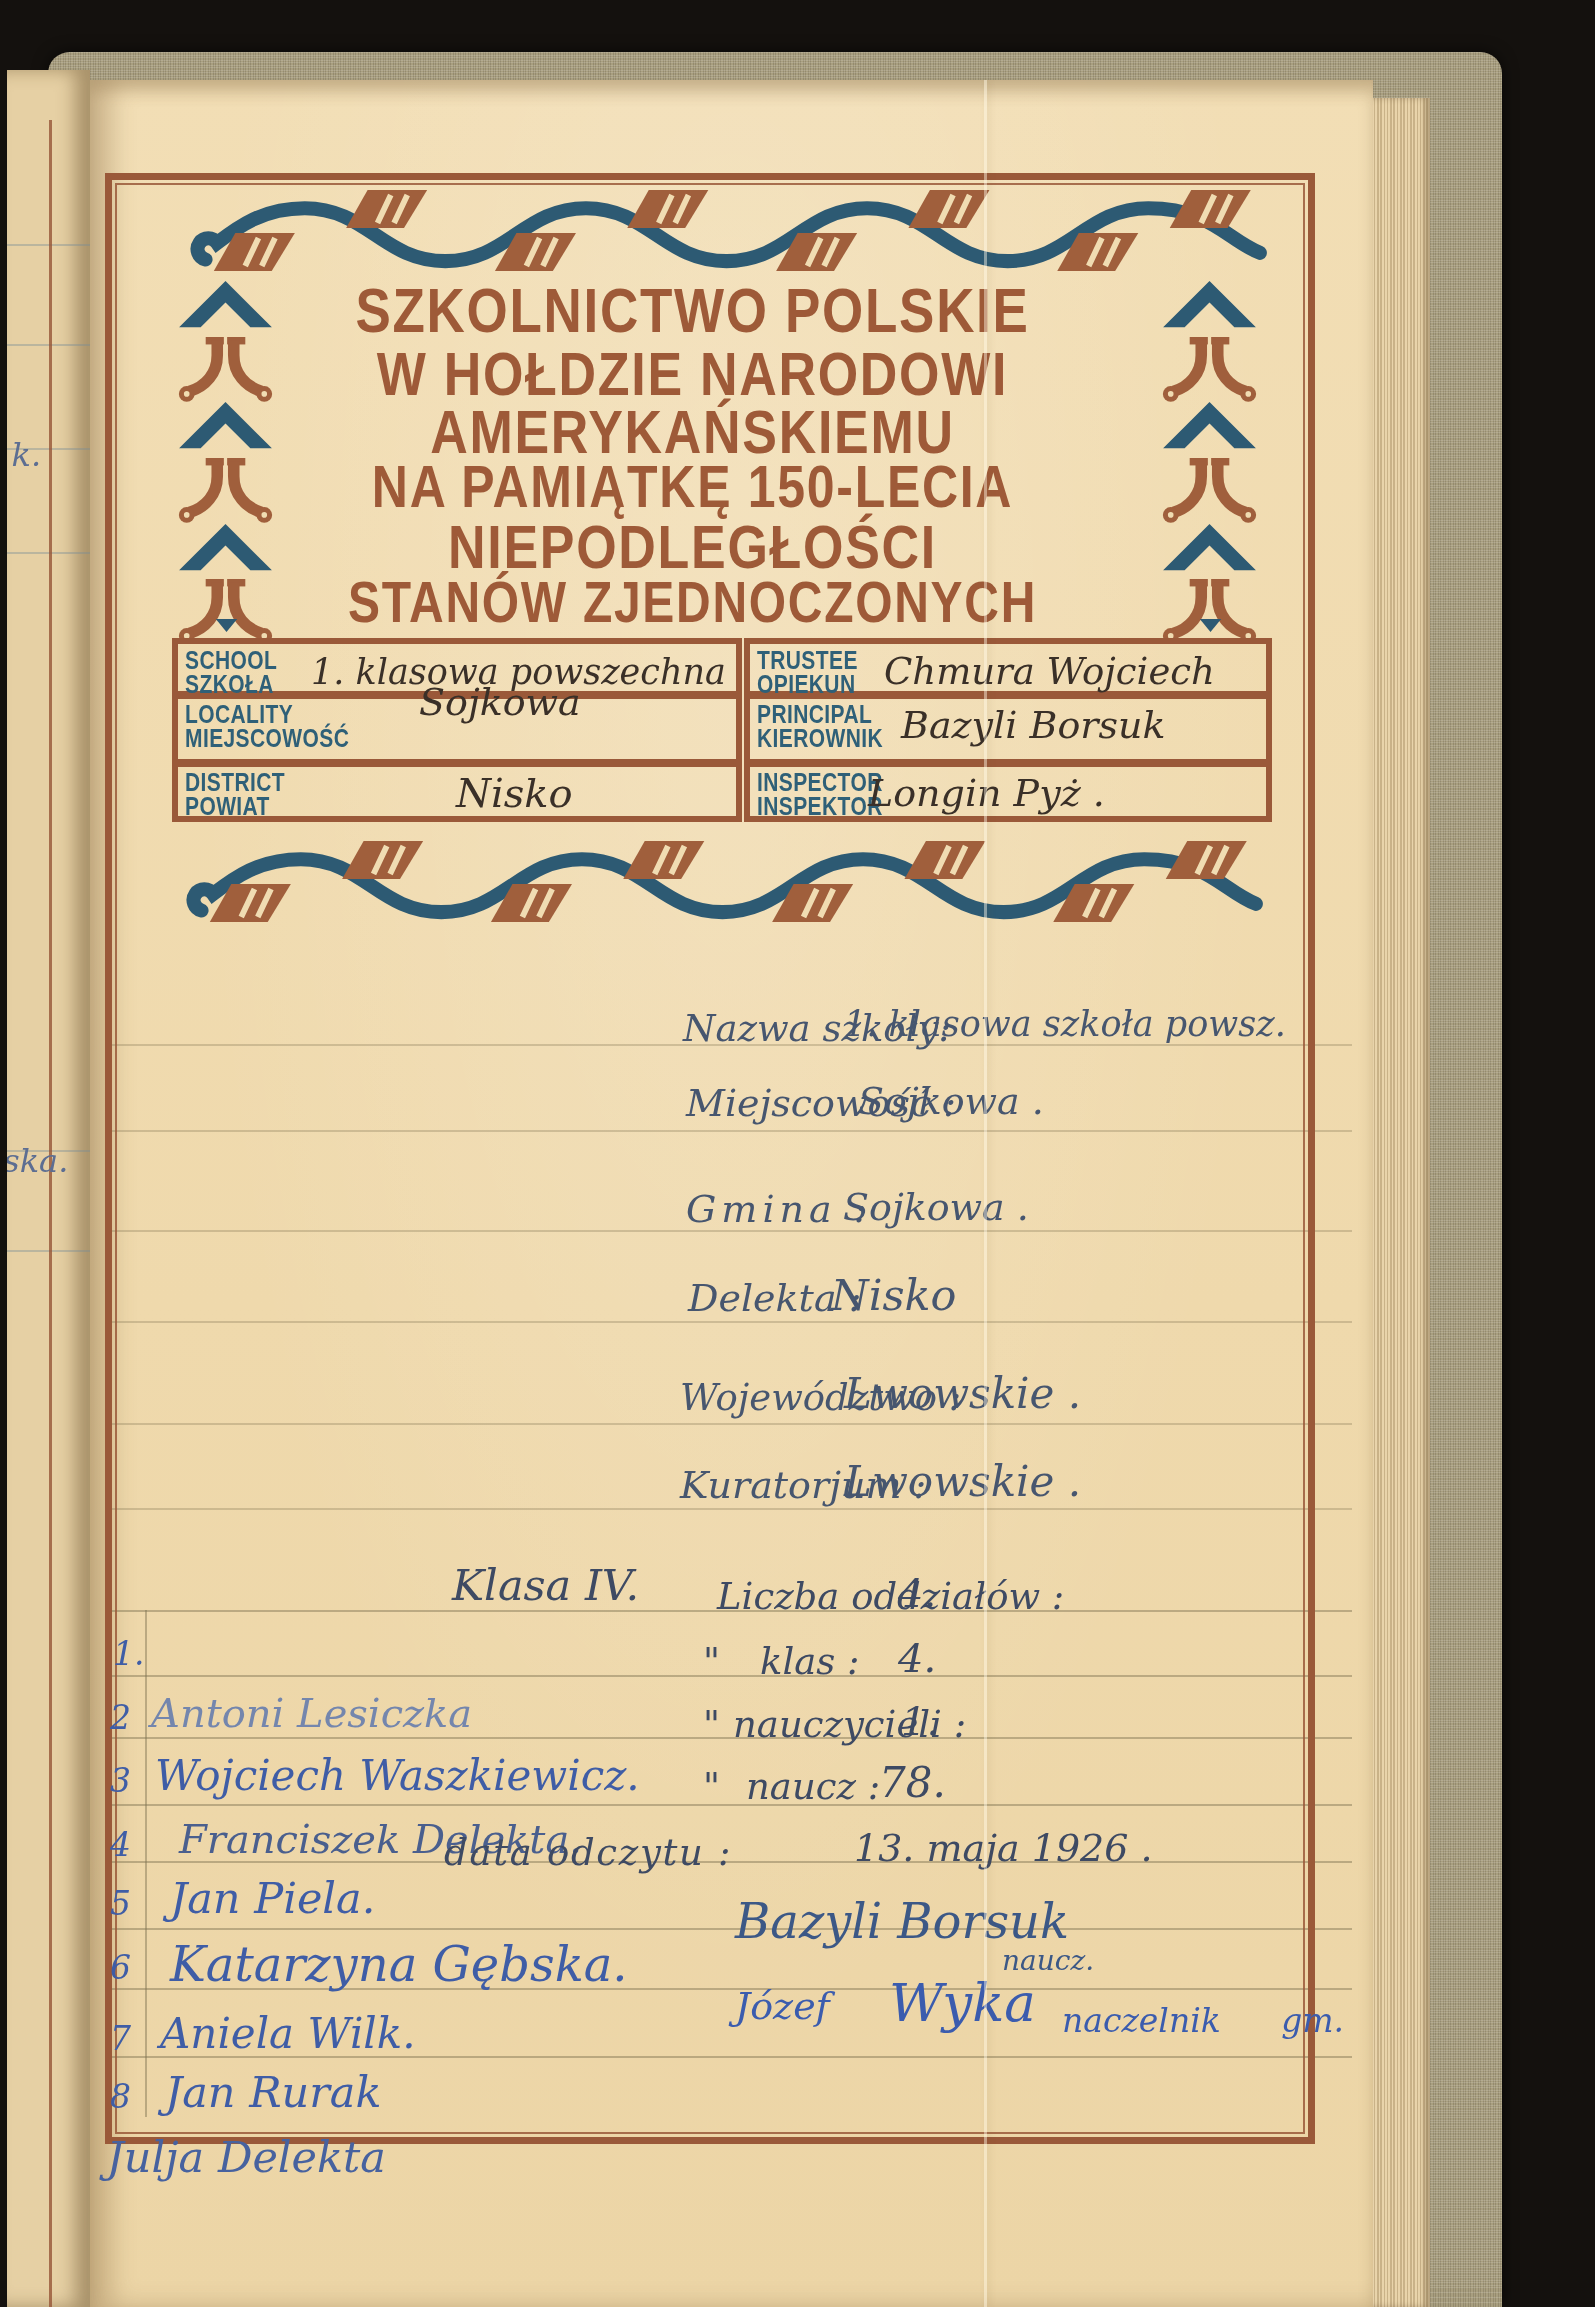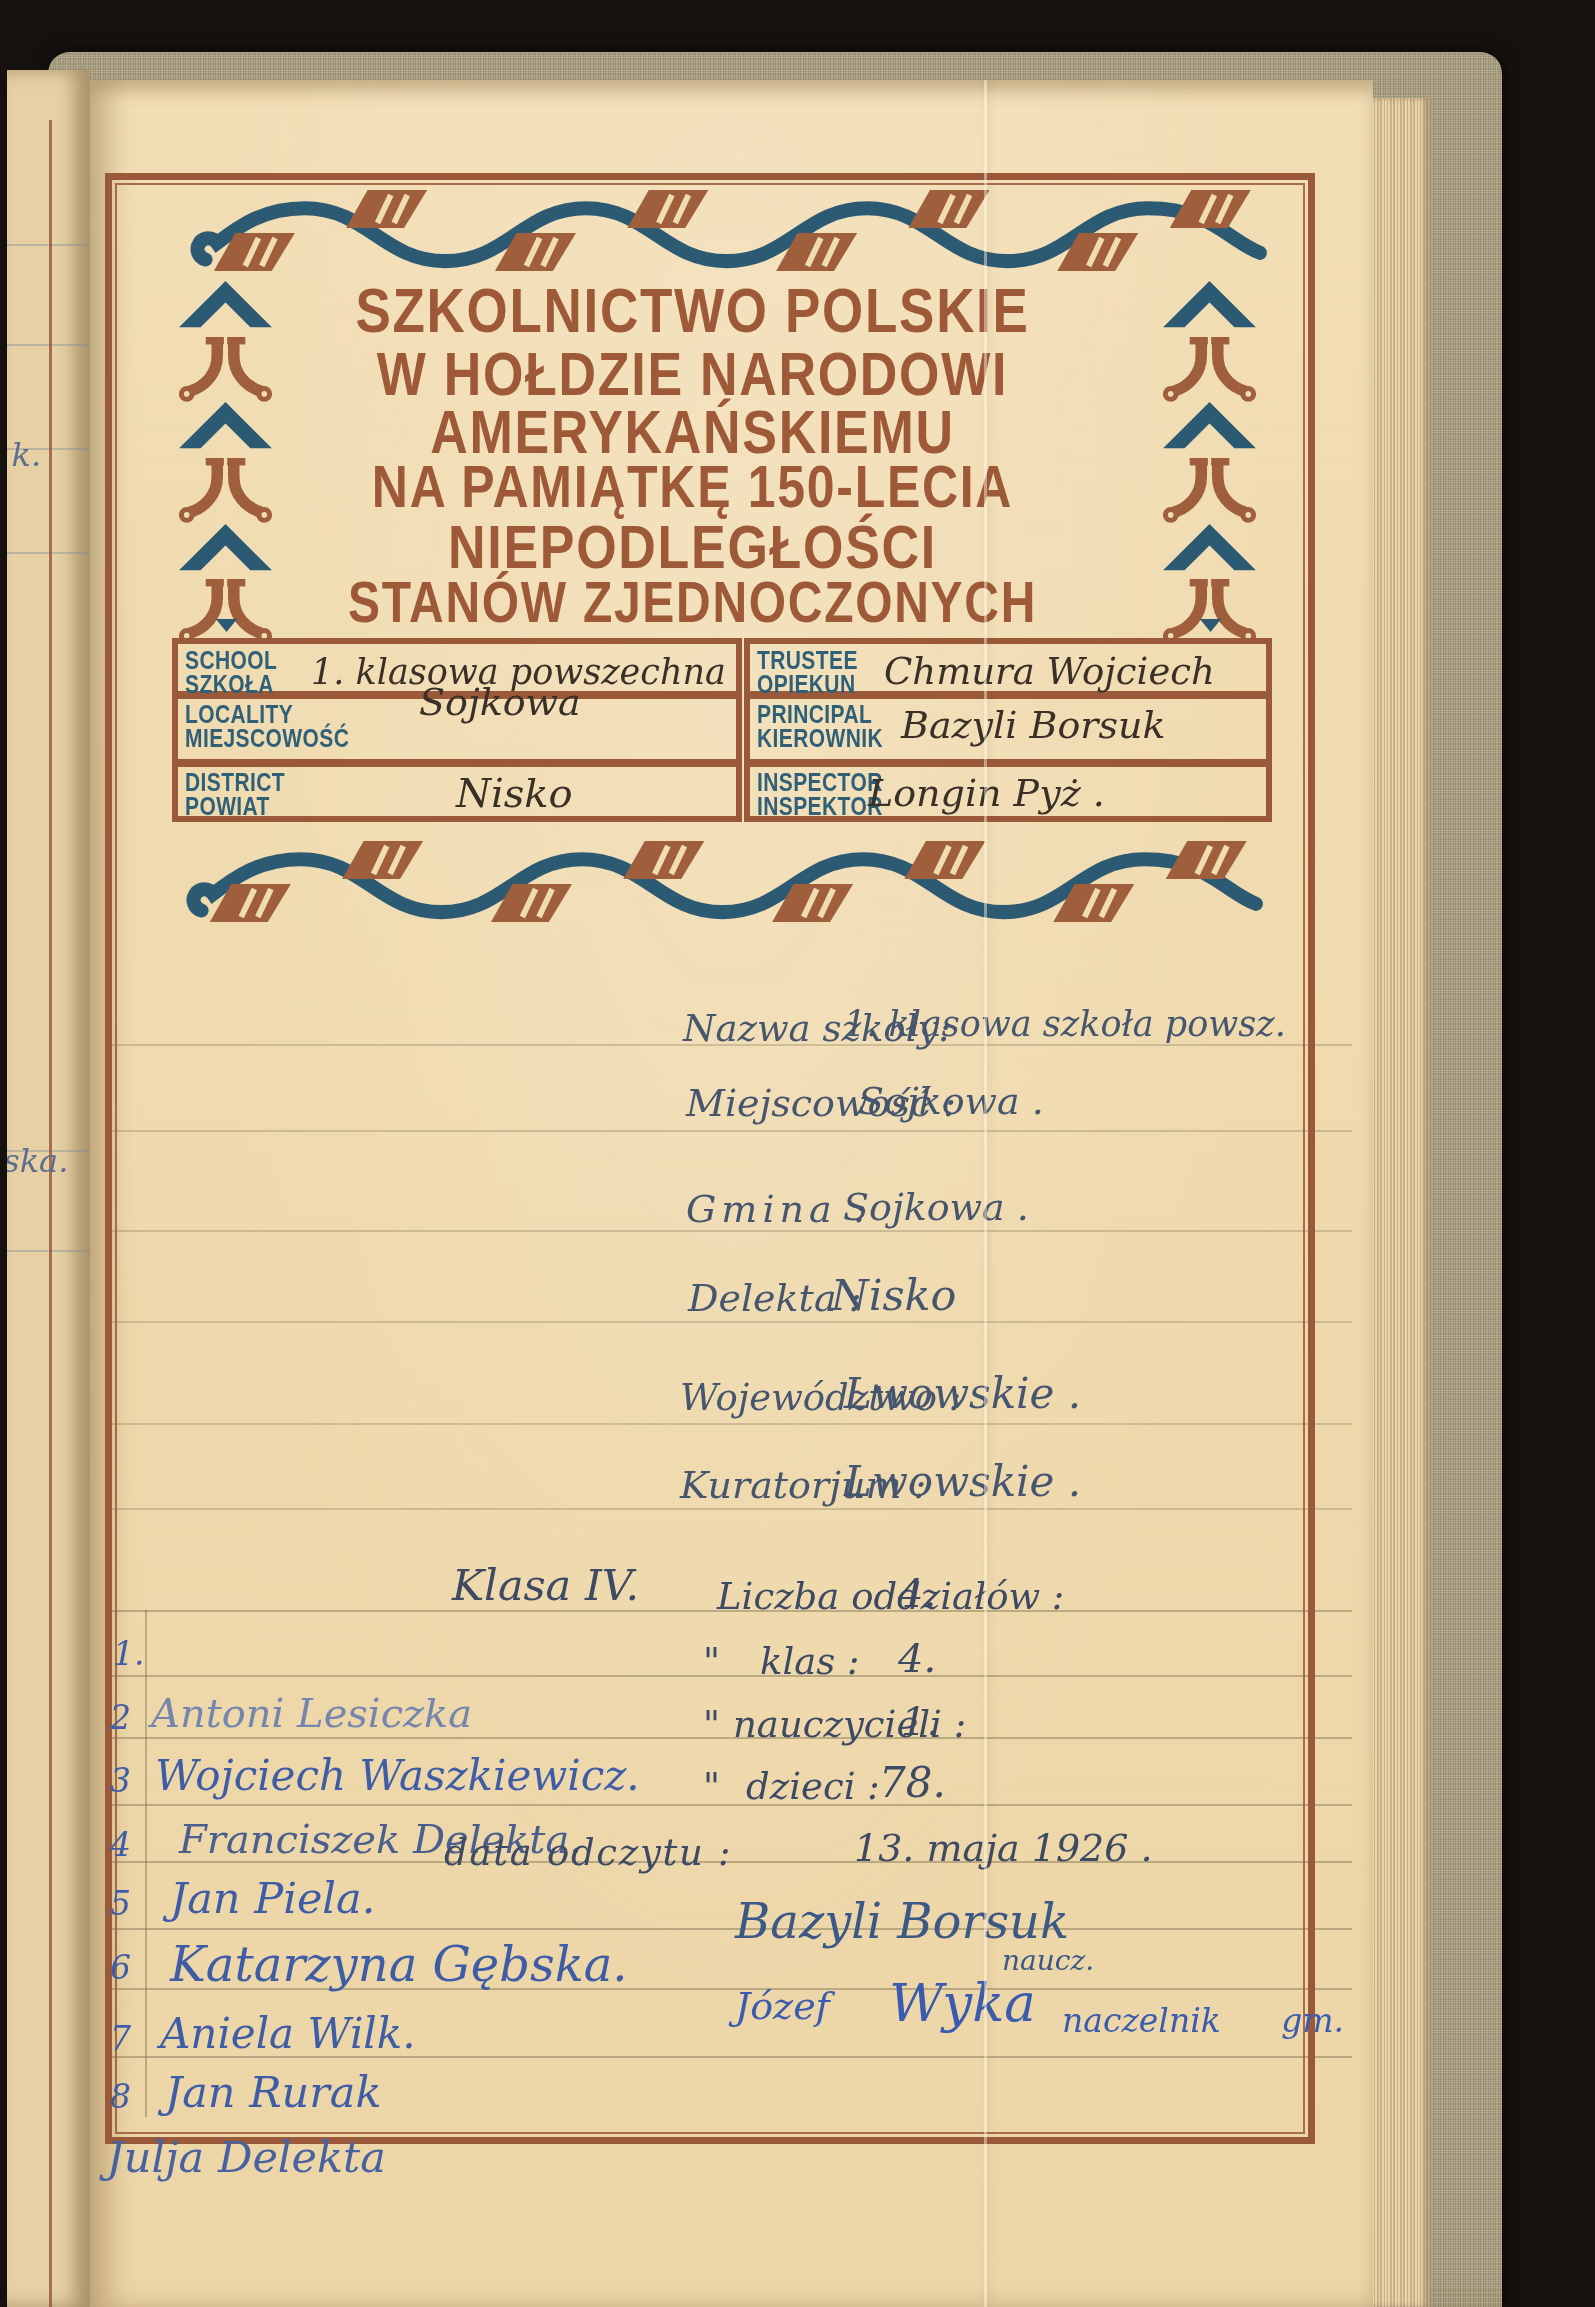--- a/index.html
+++ b/index.html
@@ -269,21 +269,21 @@
 
   <div class="hw hw-navy" style="left:627px;top:1495px;font-size:37px">Liczba oddziałów :</div>
   <div class="hw hw-navy" style="left:808px;top:1490px;font-size:40px">4.</div>
   <div class="hw hw-navy" style="left:613px;top:1560px;font-size:37px">"</div>
   <div class="hw hw-navy" style="left:670px;top:1560px;font-size:37px">klas :</div>
   <div class="hw hw-navy" style="left:808px;top:1555px;font-size:40px">4.</div>
   <div class="hw hw-navy" style="left:613px;top:1623px;font-size:37px">"</div>
   <div class="hw hw-navy" style="left:643px;top:1623px;font-size:37px">nauczycieli :</div>
   <div class="hw hw-navy" style="left:811px;top:1618px;font-size:40px">1.</div>
   <div class="hw hw-navy" style="left:613px;top:1685px;font-size:37px">"</div>
-  <div class="hw hw-navy" style="left:656px;top:1685px;font-size:37px">dzieci :</div>
+  <div class="hw hw-navy" style="left:656px;top:1685px;font-size:37px">naucz :</div>
   <div class="hw hw-navy" style="left:789px;top:1678px;font-size:42px">78.</div>
   <div class="hw hw-navy" style="left:354px;top:1751px;font-size:37px;letter-spacing:1.7px">data odczytu :</div>
   <div class="hw hw-navy" style="left:764px;top:1746px;font-size:38px">13. maja 1926 .</div>
 
   <div class="hw" style="left:645px;top:1813px;font-size:48px;color:#3c5886">Bazyli Borsuk</div>
   <div class="hw" style="left:912px;top:1864px;font-size:28px;color:#3c5886">naucz.</div>
   <div class="hw" style="left:645px;top:1904px;font-size:38px;color:#3b5cae">Józef</div>
   <div class="hw" style="left:799px;top:1892px;font-size:53px;color:#3b5cae">Wyka</div>
   <div class="hw" style="left:972px;top:1921px;font-size:33px;color:#3b5cae;word-spacing:50px">naczelnik gm.</div>
 

